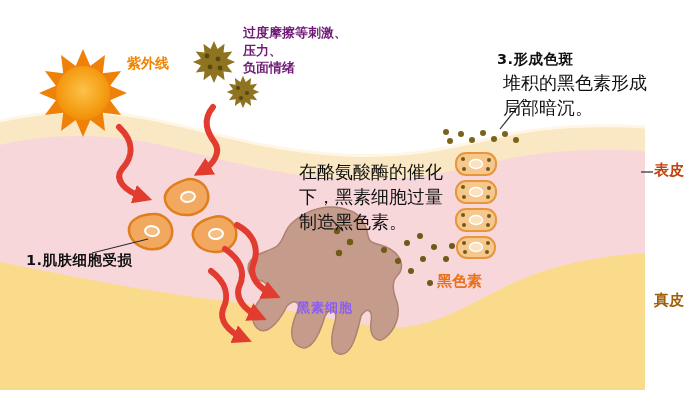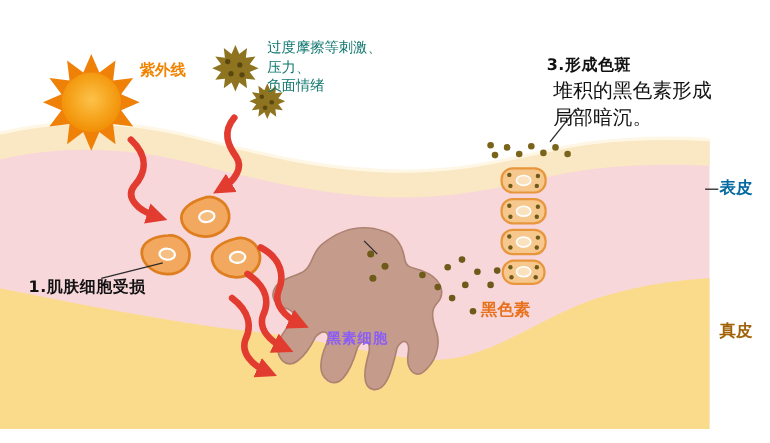--- a/index.html
+++ b/index.html
@@ -3,30 +3,30 @@
 <meta charset="utf-8">
 <style>
   *{margin:0;padding:0;box-sizing:border-box}
   html,body{background:#fff;font-family:"DejaVu Sans","Liberation Sans",sans-serif}
   .stage{position:relative;width:700px;height:403px;background:#fff;overflow:hidden}
   .stage > svg{position:absolute;left:0;top:0}
   .txt{position:absolute;color:#151515;white-space:pre-line}
   .step-title{font-weight:bold;font-size:14.5px;color:#111;letter-spacing:.5px}
   .step-body{font-size:18px;color:#111;line-height:1.4}
   .uv{left:127px;top:55px;color:#F08300;font-weight:bold;font-size:14px}
-  .stimuli{left:243px;top:35px;color:#0f766e;font-weight:normal;font-size:13px;line-height:1.35}
+  .stimuli{left:243px;top:24px;color:#701a75;font-weight:bold;font-size:13px;line-height:1.35}
   .t1{left:26px;top:251px}
   .b1{left:31px;top:271px}
   .t2{left:292px;top:139px}
   .b2{left:299px;top:159px}
   .t3{left:497px;top:50px}
   .b3{left:503px;top:70px}
   .mel-cell-label{left:297px;top:299px;color:#8b5cf6;font-weight:bold;font-size:13px;letter-spacing:1px}
   .mel-label{left:437px;top:272px;color:#E8711C;font-weight:bold;font-size:15px}
-  .epi{left:654px;top:161px;font-weight:bold;font-size:15px;color:#0369a1}
+  .epi{left:654px;top:161px;font-weight:bold;font-size:15px;color:#c2410c}
   .der{left:654px;top:291px;font-weight:bold;font-size:15px;color:#a16207}
 </style>
 </head>
 <body>
 
 <div class="stage">
 
   <svg width="700" height="403" viewBox="0 0 700 403">
     <defs>
       <marker id="ah" viewBox="0 0 10 10" refX="5" refY="5" markerWidth="3.2" markerHeight="3.2" orient="auto-start-reverse">
@@ -176,20 +176,23 @@
 
   <div class="txt uv">紫外线</div>
   <div class="txt stimuli">过度摩擦等刺激、
 压力、
 负面情绪</div>
 
   <div class="txt t3 step-title">3.形成色斑</div>
   <div class="txt b3 step-body">堆积的黑色素形成
 局部暗沉。</div>
 
+  <div class="txt b2 step-body">在酪氨酸酶的催化
+下，黑素细胞过量
+制造黑色素。</div>
 
   <div class="txt t1 step-title">1.肌肤细胞受损</div>
 
   <div class="txt mel-cell-label">黑素细胞</div>
   <div class="txt mel-label">黑色素</div>
 
   <div class="txt epi">表皮</div>
   <div class="txt der">真皮</div>
 </div>
 

